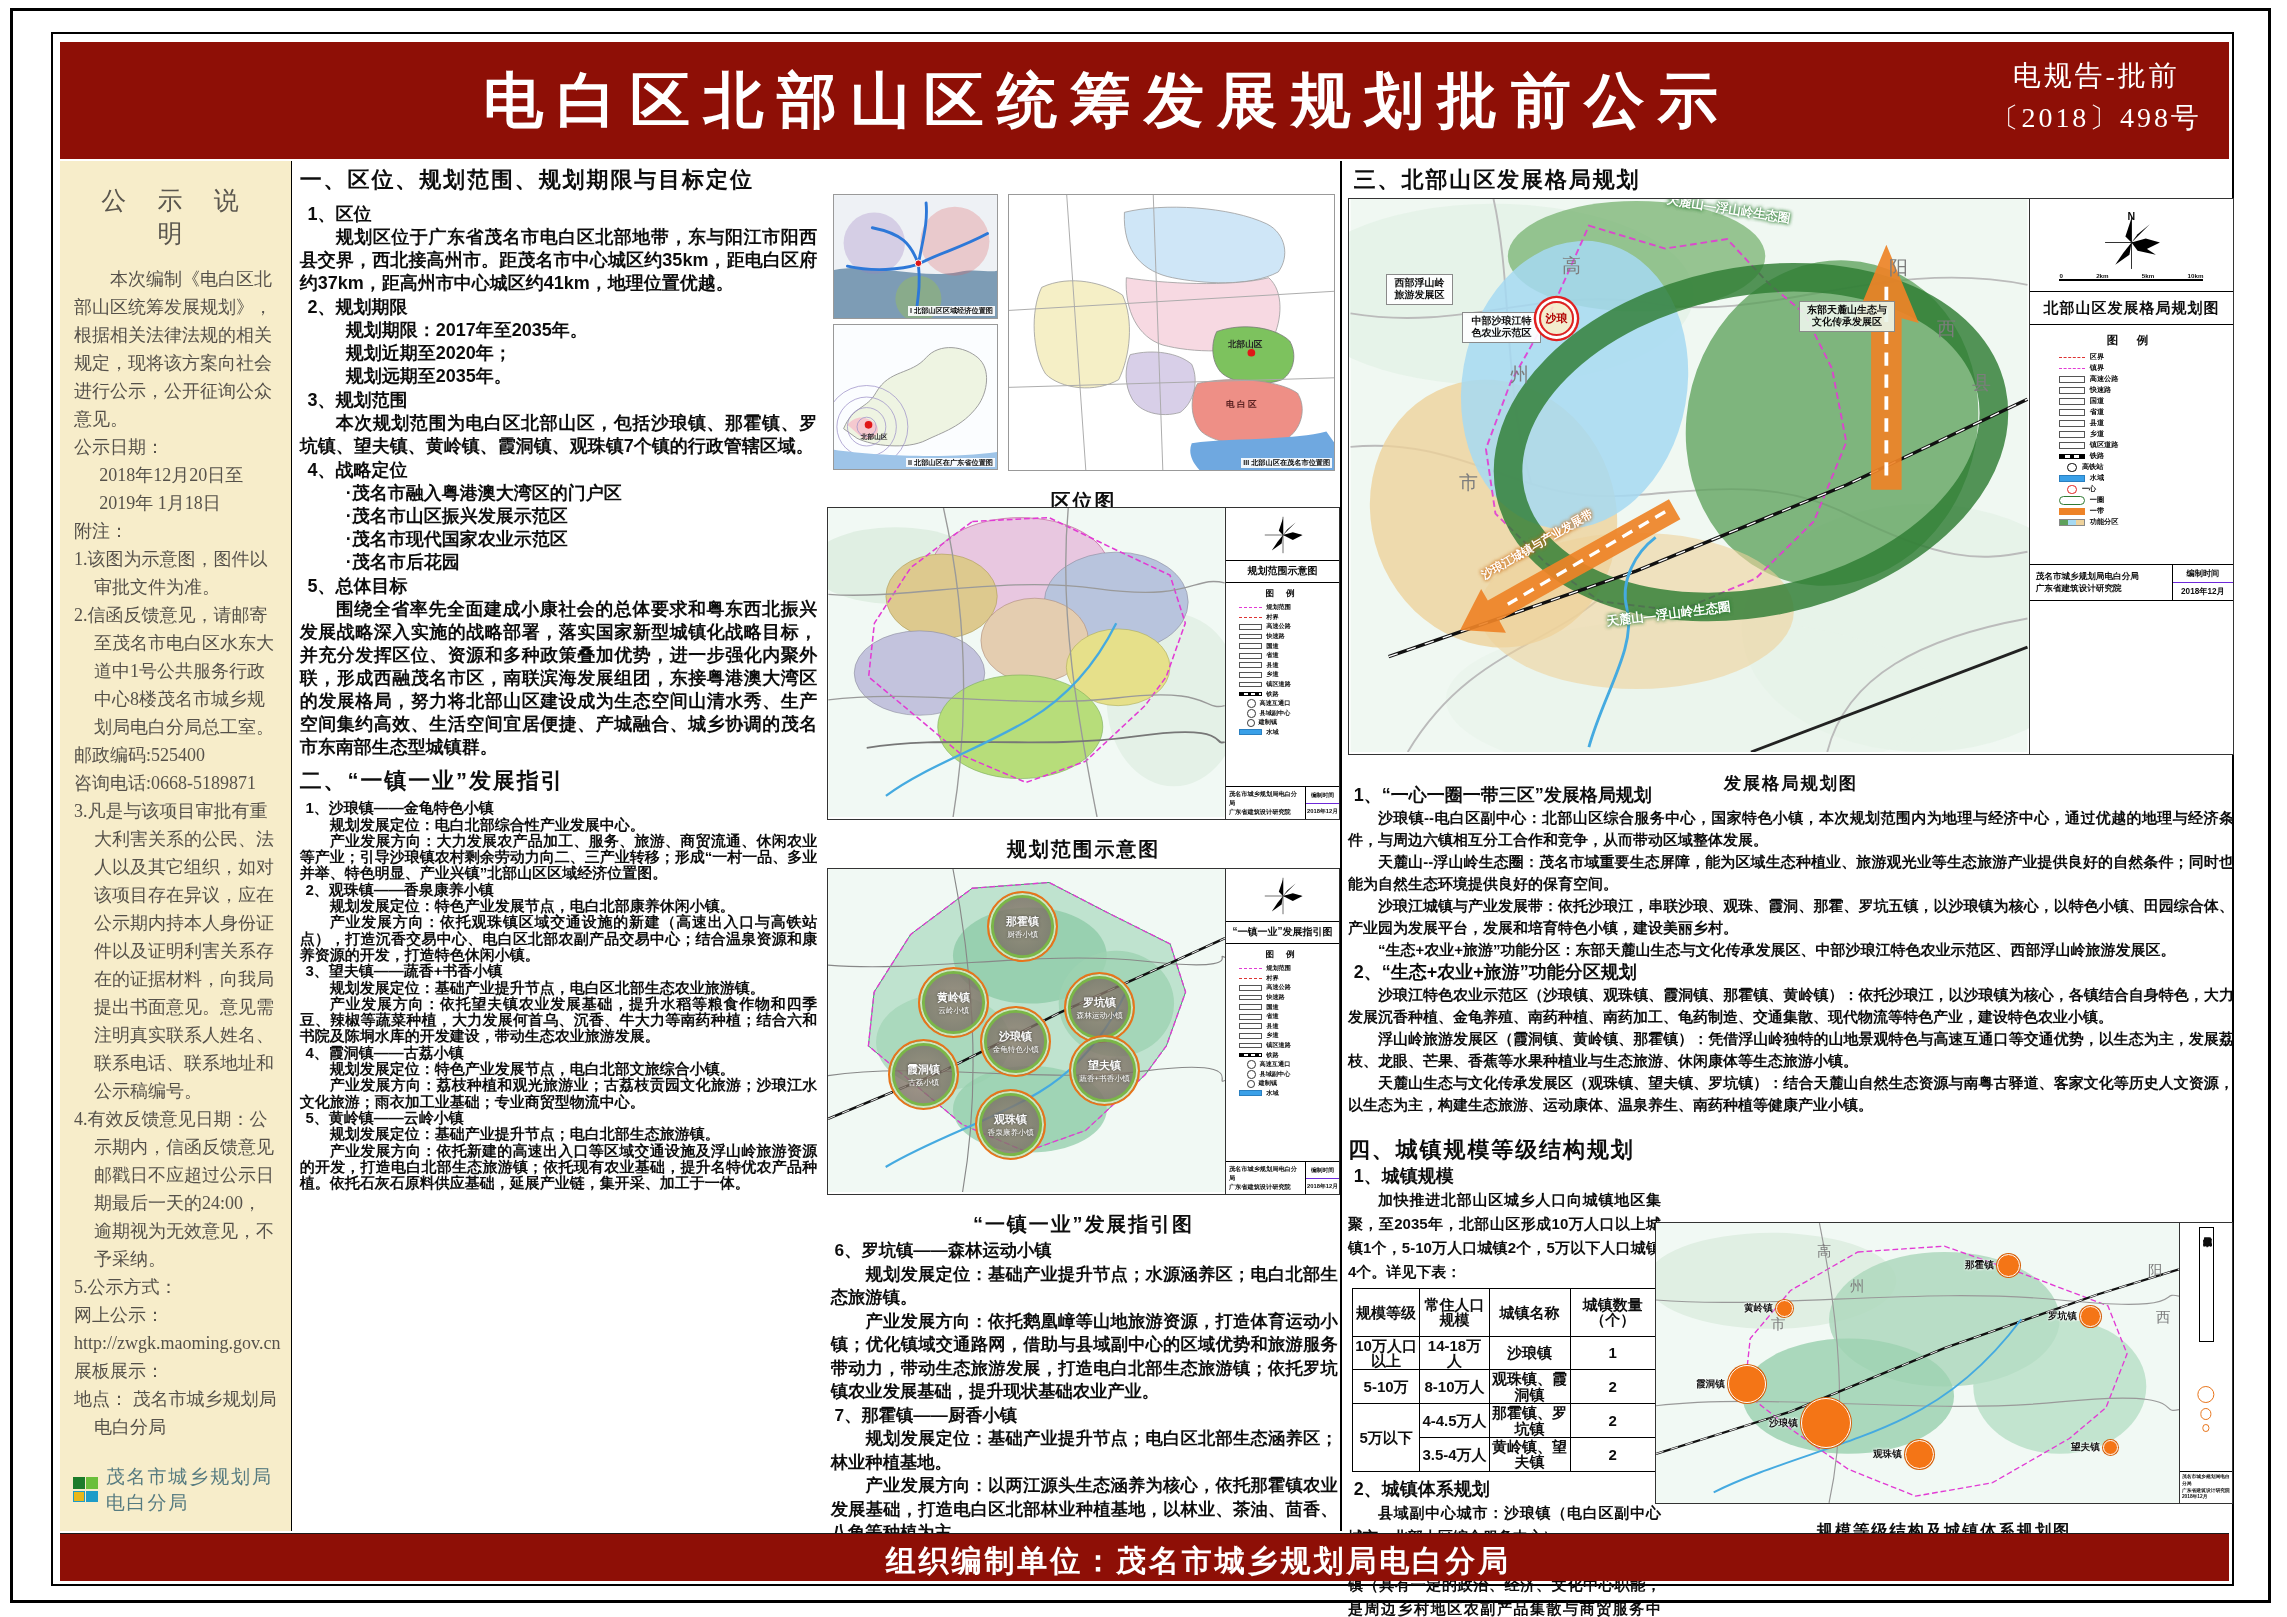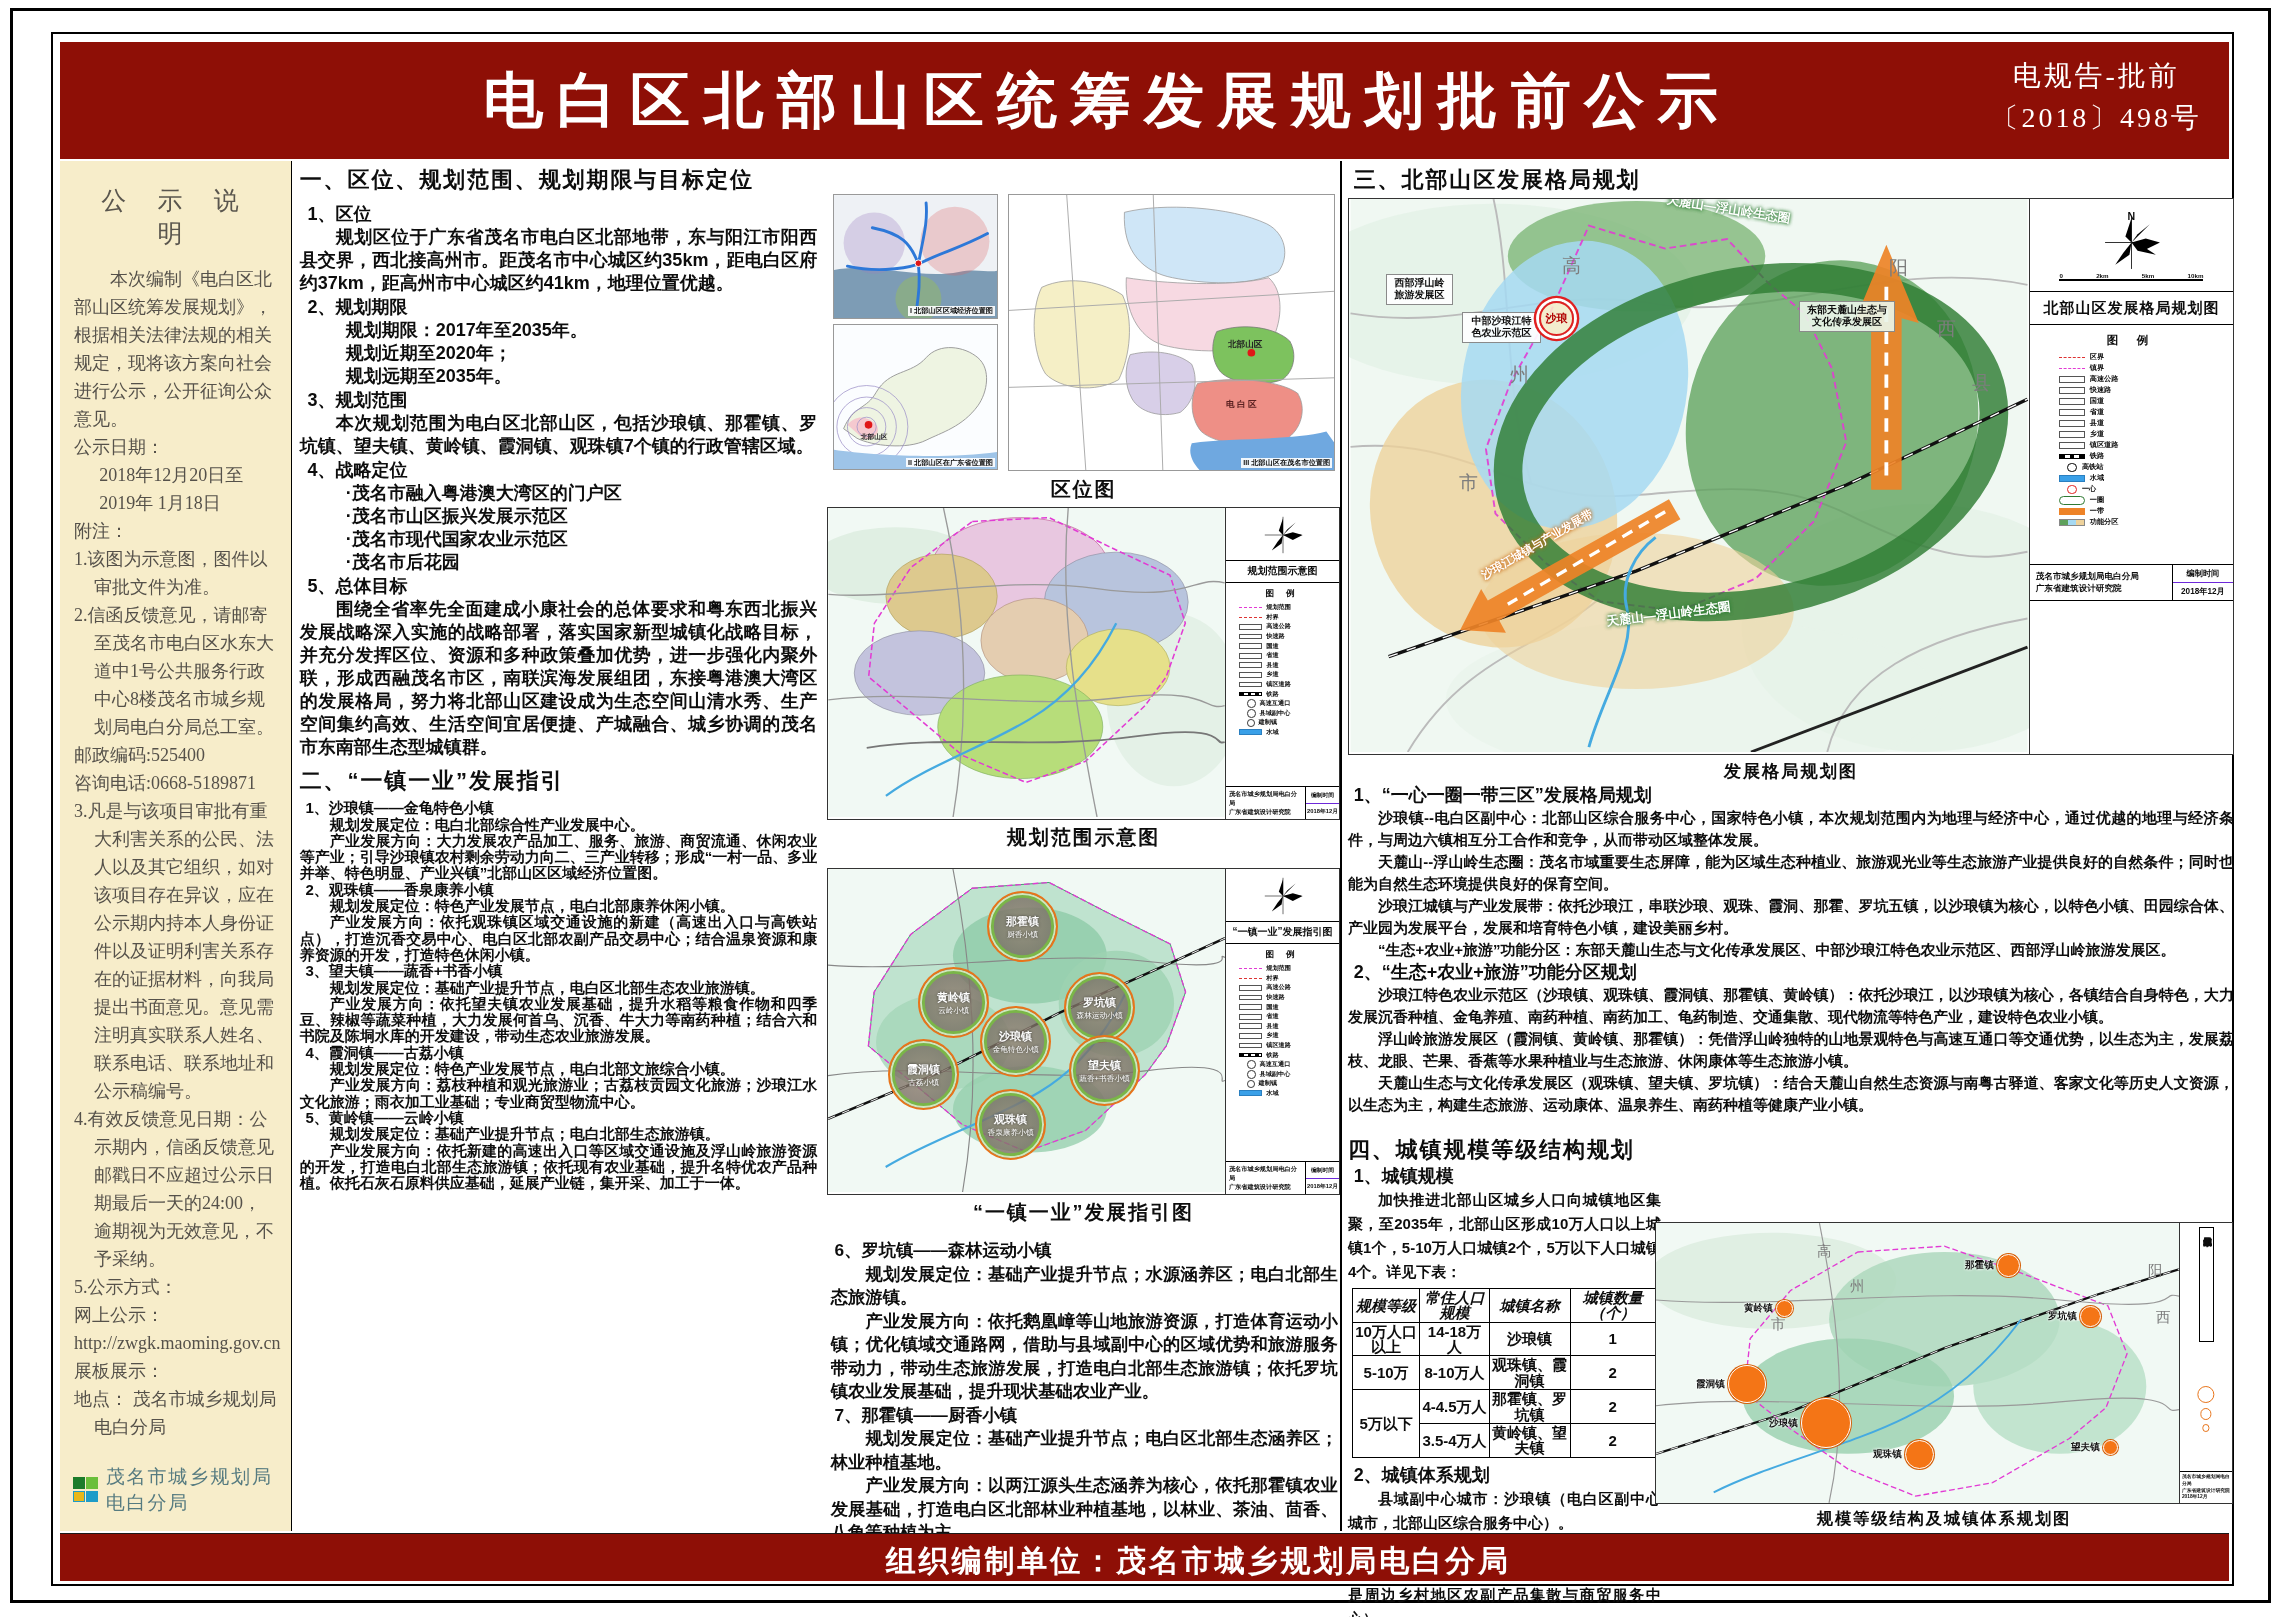--- a/index.html
+++ b/index.html
@@ -40,21 +40,21 @@
   .logo-ico i:nth-child(2){background:#6abf3a;}
   .logo-ico i:nth-child(3){background:#e8b71a;border:1.9px solid #1e9cc8;}
   .logo-ico i:nth-child(4){background:#1e9cc8;}
   .logo-txt{font-size:19px;letter-spacing:1.9px;color:#567b80;}
 
   
   .h-sec{font-size:22px;font-weight:bold;letter-spacing:1.9px;}
   .sub-title{font-size:18px;font-weight:bold;margin-left:7.7px;}
   .para{font-size:18px;font-weight:bold;line-height:23px;text-align:justify;text-indent:2em;}
   .inset-lines div{font-size:18px;font-weight:bold;line-height:23px;margin-left:46px;}
-  .map-cap{font-weight:bold;font-size:20px;text-align:center;letter-spacing:1.9px;}
+  .map-cap{font-weight:bold;font-size:20px;text-align:center;letter-spacing:1.9px;margin-top:12px;}
 
   
   .col-a{position:absolute;left:239px;top:127px;width:531px;height:1370px;padding:3.8px 5.8px 0 7.7px;}
   .col-a .h-sec{margin-bottom:7.7px;}
   .col-a .h-sec2{margin-top:7px;margin-bottom:3.8px;}
   .town{font-size:15px;font-weight:bold;line-height:16.3px;}
   .town-title{margin-left:5.8px;}
   .town-p{text-indent:2em;text-align:justify;}
 
   
@@ -160,21 +160,21 @@
   .pm-panel .cr-rt,.pm-panel .cr-rb{font-size:8.2px;}
 
   .c-flow{position:absolute;left:1.9px;top:623px;width:886px;}
   .c-sub{font-size:18px;font-weight:bold;margin-left:5.8px;line-height:23px;}
   .c-para{font-size:15px;font-weight:bold;line-height:22px;text-align:justify;text-indent:2em;}
 
   .s4{position:absolute;left:1.9px;top:974px;width:313px;}
   .s4 .c-para{line-height:24px;}
   .s4-table{border-collapse:collapse;margin:3.8px 1.9px 5.8px 3.8px;width:304px;}
   .s4-table th,.s4-table td{border:1.4px solid #000;font-size:15px;font-weight:bold;text-align:center;padding:1px 1.9px;line-height:15.4px;}
-  .s4-table th{padding:1px 1px;font-style:italic;}
+  .s4-table th{padding:8px 1px;}
 
   .map-scale{position:absolute;left:309px;top:1061px;width:578px;height:282px;border:1.4px solid #333;display:flex;background:#fff;overflow:hidden;}
   .ms-map{position:relative;width:523px;height:280px;flex:none;}
   .sm-town{position:absolute;display:flex;align-items:center;}
   .sm-lbl{font-size:9.6px;font-weight:bold;color:#111;white-space:nowrap;text-shadow:0 0 2.9px #fff,0 0 2.9px #fff;margin-right:2.9px;}
   .sm-dot{display:block;border-radius:50%;background:#f47516;border:1.4px solid #fff;box-shadow:0 0 0 1px #d55f08;}
   .sm-town:nth-child(1){left:88px;top:77px;}  .sm-town:nth-child(1) .sm-dot{width:17.3px;height:17.3px;}
   .sm-town:nth-child(2){left:309px;top:31px;} .sm-town:nth-child(2) .sm-dot{width:23px;height:23px;}
   .sm-town:nth-child(3){left:392px;top:83px;} .sm-town:nth-child(3) .sm-dot{width:21px;height:21px;}
   .sm-town:nth-child(4){left:40px;top:142px;} .sm-town:nth-child(4) .sm-dot{width:38px;height:38px;}

